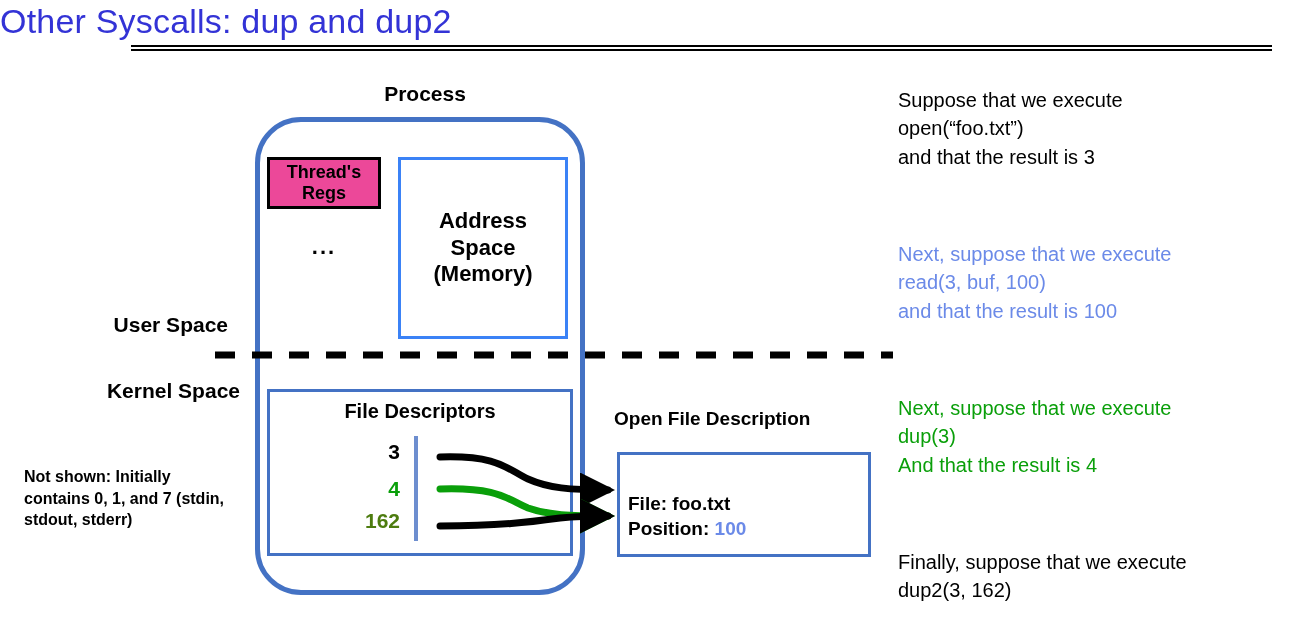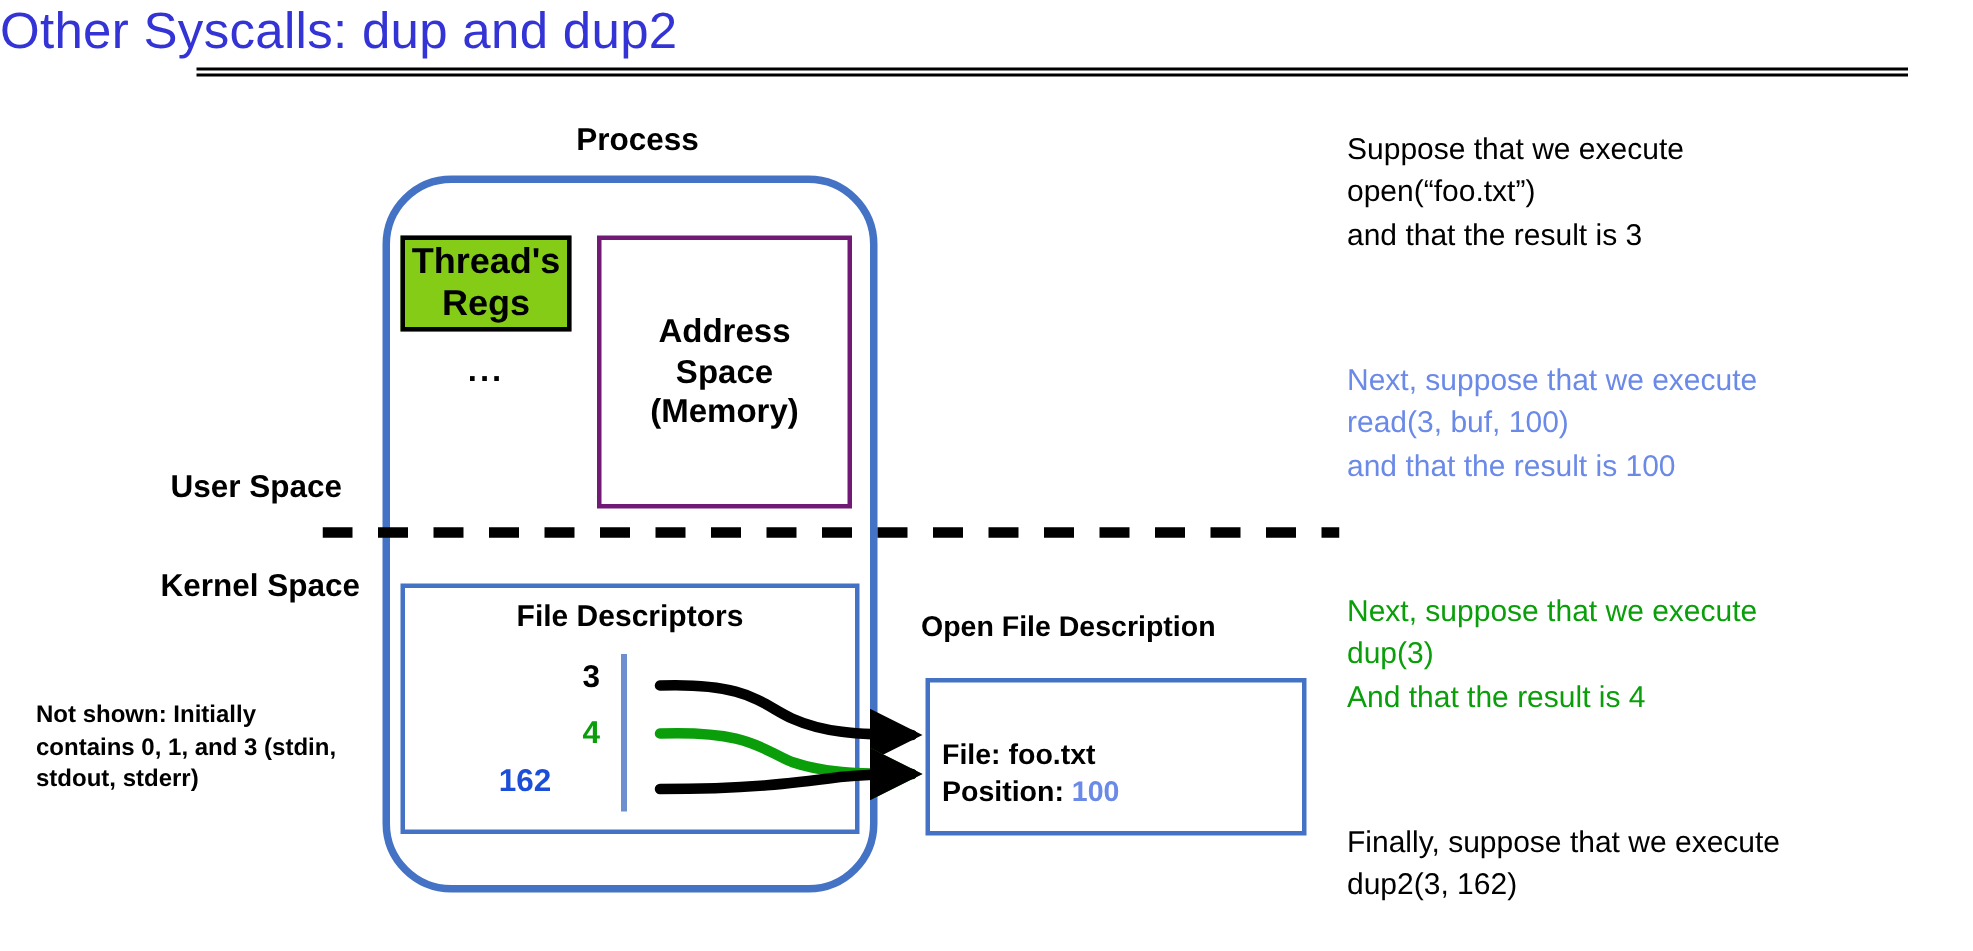--- a/index.html
+++ b/index.html
@@ -68,51 +68,51 @@
     box-sizing: border-box;
     background: transparent;
   }
 
   
   #threads-regs-box {
     position: absolute;
     left: 267px;
     top: 157px;
     width: 114px;
-    height: 64px;
+    height: 52px;
     border: 3px solid #000000;
     box-sizing: border-box;
     display: flex;
     align-items: center;
     justify-content: center;
     text-align: center;
-    font-size: 24px;
+    font-size: 18px;
     font-weight: bold;
     line-height: 1.15;
-    background: #84cc16;
+    background: #ec4899;
   }
   #threads-ellipsis {
     position: absolute;
     left: 267px;
     top: 234px;
     width: 114px;
     text-align: center;
     font-size: 22px;
     font-weight: bold;
     letter-spacing: 2px;
   }
 
   
   #address-space-box {
     position: absolute;
     left: 398px;
     top: 157px;
     width: 170px;
     height: 182px;
-    border: 3px solid #701a75;
+    border: 3px solid #3b82f6;
     box-sizing: border-box;
     display: flex;
     align-items: center;
     justify-content: center;
     text-align: center;
     font-size: 22px;
     font-weight: bold;
     line-height: 1.22;
     background: #ffffff;
   }
@@ -282,27 +282,27 @@
 (Memory)</span>
 </div>
 
 <div id="user-space-label">User Space</div>
 <div id="kernel-space-label">Kernel Space</div>
 <svg id="boundary-dashes" viewBox="0 0 678 8" preserveAspectRatio="none">
   <line x1="0" y1="4" x2="678" y2="4" stroke="#000000" stroke-width="7" stroke-dasharray="20 17"></line>
 </svg>
 
 <div id="not-shown-note">Not shown:
-Initially contains 0, 1, and 3 (stdin, stdout, stderr)</div>
+Initially contains 0, 1, and 7 (stdin, stdout, stderr)</div>
 
 <div id="fd-box"></div>
 <div id="fd-title">File Descriptors</div>
 <div class="fd-num" id="fd-num-0" style="color:#000000;">3</div>
 <div class="fd-num" id="fd-num-1" style="color:#0a9f0a;">4</div>
-<div class="fd-num" id="fd-num-2" style="color:#1d4ed8;text-align:center;">162</div>
+<div class="fd-num" id="fd-num-2" style="color:#4d7c0f;">162</div>
 <div id="fd-divider"></div>
 
 <div id="ofd-title">Open File Description</div>
 <div id="ofd-box"></div>
 <div id="ofd-file-line"><span>File: </span><span>foo.txt</span></div>
 <div id="ofd-position-line"><span>Position: </span><span class="pos-value">100</span></div>
 
 <svg id="connectors" viewBox="0 0 1315 634">
   <defs>
     <marker id="arrow-black" viewBox="0 0 10 10" refX="8" refY="5" markerWidth="5" markerHeight="5" orient="auto-start-reverse">

